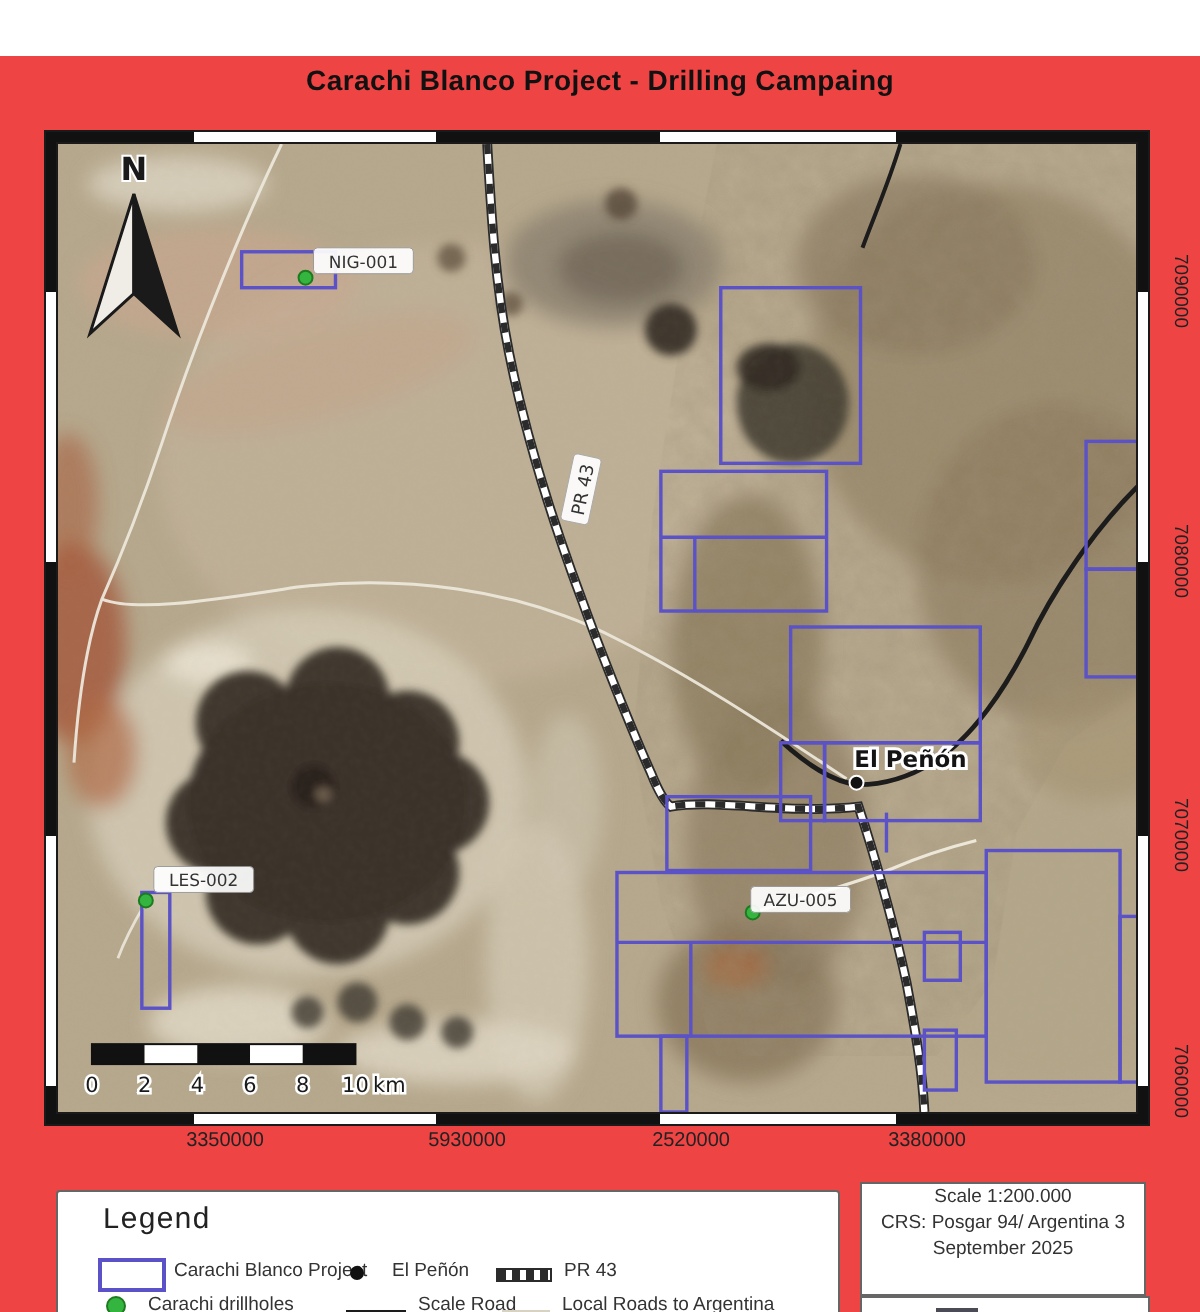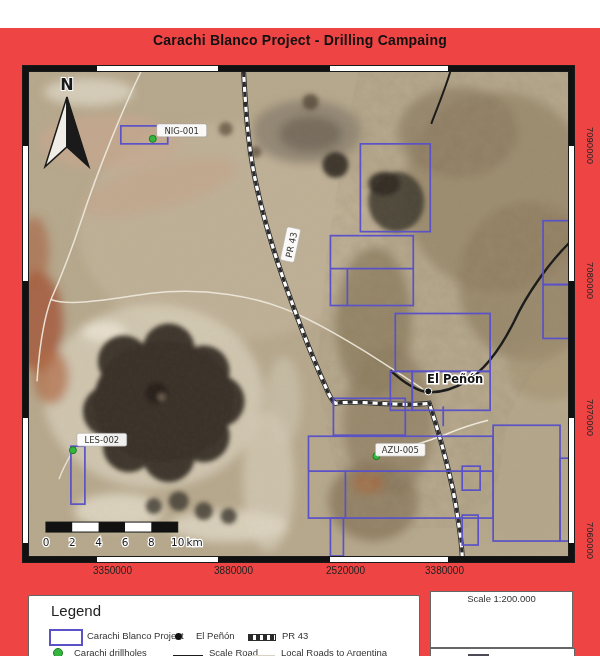--- a/index.html
+++ b/index.html
@@ -23,21 +23,21 @@
              border:1px solid #1a1a1a;overflow:hidden;background:#b6a88d;}
   .map-inner svg{display:block;width:100%;height:100%;}
   
   .xtick{position:absolute;top:537px;width:70px;margin-left:-35px;text-align:right;
          font-size:10px;color:#222;}
   .ytick{position:absolute;left:568px;width:44px;margin-top:-6px;text-align:center;
          font-size:9.5px;color:#222;transform:rotate(90deg);transform-origin:center;}
   
   .legend-box{position:absolute;left:28px;top:567px;width:390px;height:82px;
               border:1px solid #666;border-radius:2px;background:#fff;}
-  .legend-title{position:absolute;left:22px;top:6px;font-size:15px;color:#222;}
+  .legend-title{position:absolute;left:22px;top:6px;font-size:15px;color:#222;font-family:Liberation Mono, monospace;}
   .litem{position:absolute;font-size:9.5px;color:#333;white-space:nowrap;}
   .sw-project{position:absolute;left:20px;top:33px;width:30px;height:13px;
               border:2px solid #5a52c6;background:#fff;}
   .sw-dot-black{position:absolute;left:146px;top:37px;width:7px;height:7px;border-radius:50%;background:#111;}
   .sw-chain{position:absolute;left:219px;top:38px;width:26px;height:5px;
             background:repeating-linear-gradient(90deg,#2b2b2b 0 4px,#fff 4px 7px);border:1px solid #2b2b2b;}
   .sw-dot-green{position:absolute;left:24px;top:52px;width:8px;height:8px;border-radius:50%;
                 background:#33b540;border:1px solid #1e7a1e;}
   .sw-line-black{position:absolute;left:144px;top:59px;width:30px;height:0;border-top:2px solid #1c1c1c;}
   .sw-line-gray{position:absolute;left:222px;top:59px;width:24px;height:0;border-top:2px solid #d8d2c2;}
@@ -230,23 +230,23 @@
             <text x="122.6" y="475">8</text>
             <text x="149" y="475">10</text>
             <text x="166" y="475">km</text>
           </g>
         </g>
       </svg>
     </div>
   </div>
 
   <div class="xtick" style="left:97px">3350000</div>
-  <div class="xtick" style="left:218px">3880000</div>
+  <div class="xtick" style="left:218px">5930000</div>
   <div class="xtick" style="left:330px">2520000</div>
-  <div class="xtick" style="left:429px">3380000</div>
+  <div class="xtick" style="left:448px">3380000</div>
   <div class="ytick" style="top:118px">7090000</div>
   <div class="ytick" style="top:253px">7080000</div>
   <div class="ytick" style="top:390px">7070000</div>
   <div class="ytick" style="top:513px">7060000</div>
 
   <div class="legend-box">
     <div class="legend-title">Legend</div>
 
     <span class="sw-project"></span>
     <span class="litem" style="left:58px;top:34px">Carachi Blanco Project</span>
@@ -262,20 +262,22 @@
 
     <span class="sw-line-black"></span>
     <span class="litem" style="left:180px;top:51px">Scale Road</span>
 
     <span class="sw-line-gray"></span>
     <span class="litem" style="left:252px;top:51px">Local Roads to Argentina</span>
   </div>
 
   <div class="info-box">
     <div>Scale 1:200.000</div>
+    <div>CRS: Posgar 94/ Argentina 3</div>
+    <div>September 2025</div>
   </div>
 
   <div class="logo-box">
     <div class="logo">
       <span class="logo-li">Li</span>
       <span class="logo-t">T</span>
       <span class="logo-rest">HiUM</span>
       <span class="logo-tagline"></span>
     </div>
   </div>

